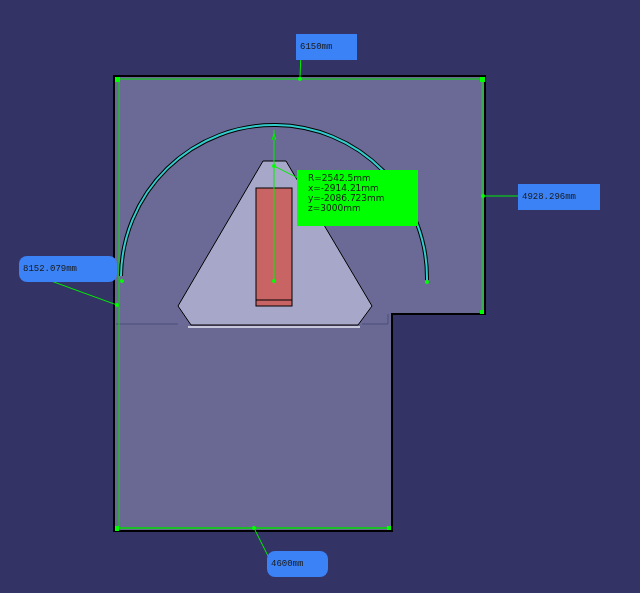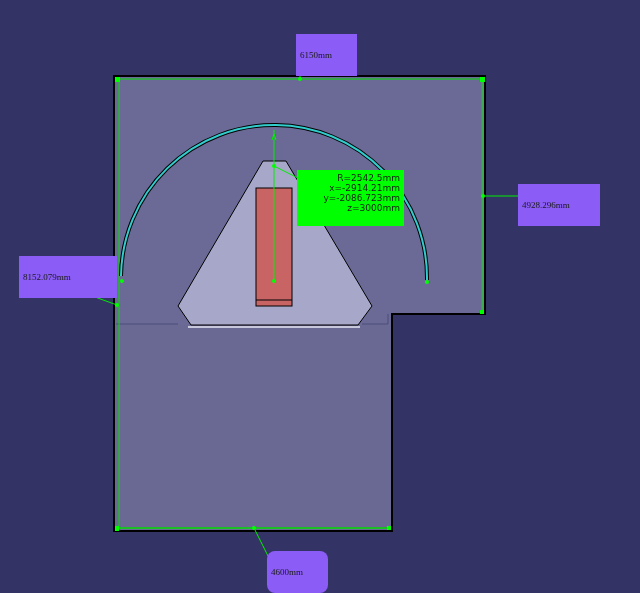--- a/index.html
+++ b/index.html
@@ -5,37 +5,36 @@
     html, body { margin: 0; padding: 0; }
     body {
       width: 640px; height: 593px; overflow: hidden;
       background: #333366;
       font-family: "DejaVu Sans", sans-serif;
       position: relative;
     }
     #viewport { position: absolute; left: 0; top: 0; width: 640px; height: 593px; }
     .dim-label {
       position: absolute;
-      background: #8b5cf6;
+      background: #3b82f6;
       color: #1a1a1a;
       font-size: 9px;
       line-height: 10px;
-      padding: 16px 4px;
+      padding: 8px 4px;
       white-space: pre;
-      font-family: Liberation Serif, serif;
+      font-family: Liberation Mono, monospace;
     }
     .info-box {
       position: absolute;
       background: #00ff00;
       color: #1a1a1a;
       font-size: 9px;
       line-height: 10px;
-      padding: 3px 4px;
+      padding: 3px 11px;
       font-family: "DejaVu Sans", sans-serif;
-      text-align: right;
     }
     .info-box div { white-space: pre; }
   </style>
 </head>
 <body>
 
 <div id="viewport">
   <svg width="640" height="593" viewBox="0 0 640 593" xmlns="http://www.w3.org/2000/svg">
 
     <g>
@@ -92,21 +91,21 @@
       <rect x="115" y="77" width="5" height="5" fill="#00ff00" stroke="none"></rect>
       <rect x="480" y="77" width="5" height="5" fill="#00ff00" stroke="none"></rect>
       <rect x="480" y="310" width="4" height="4" fill="#00ff00" stroke="none"></rect>
       <rect x="115" y="526" width="4" height="5" fill="#00ff00" stroke="none"></rect>
       <rect x="387" y="526" width="4" height="4" fill="#00ff00" stroke="none"></rect>
     </g>
   </svg>
 
   <div class="dim-label" style="left:296px; top:34px; width:53px;">6150mm</div>
   <div class="dim-label" style="left:518px; top:184px; width:74px;">4928.296mm</div>
-  <div class="dim-label" style="left:19px; top:256px; width:90px;">8152.079mm</div>
+  <div class="dim-label" style="left:19px; top:256px; width:90px;border-radius:8px;">8152.079mm</div>
   <div class="dim-label" style="left:267px; top:551px; width:53px;border-radius:8px;">4600mm</div>
 
   <div class="info-box" style="left:297px; top:170px; width:99px; height:50px;">
     <div>R=2542.5mm</div>
     <div>x=-2914.21mm</div>
     <div>y=-2086.723mm</div>
     <div>z=3000mm</div>
   </div>
 </div>
 

